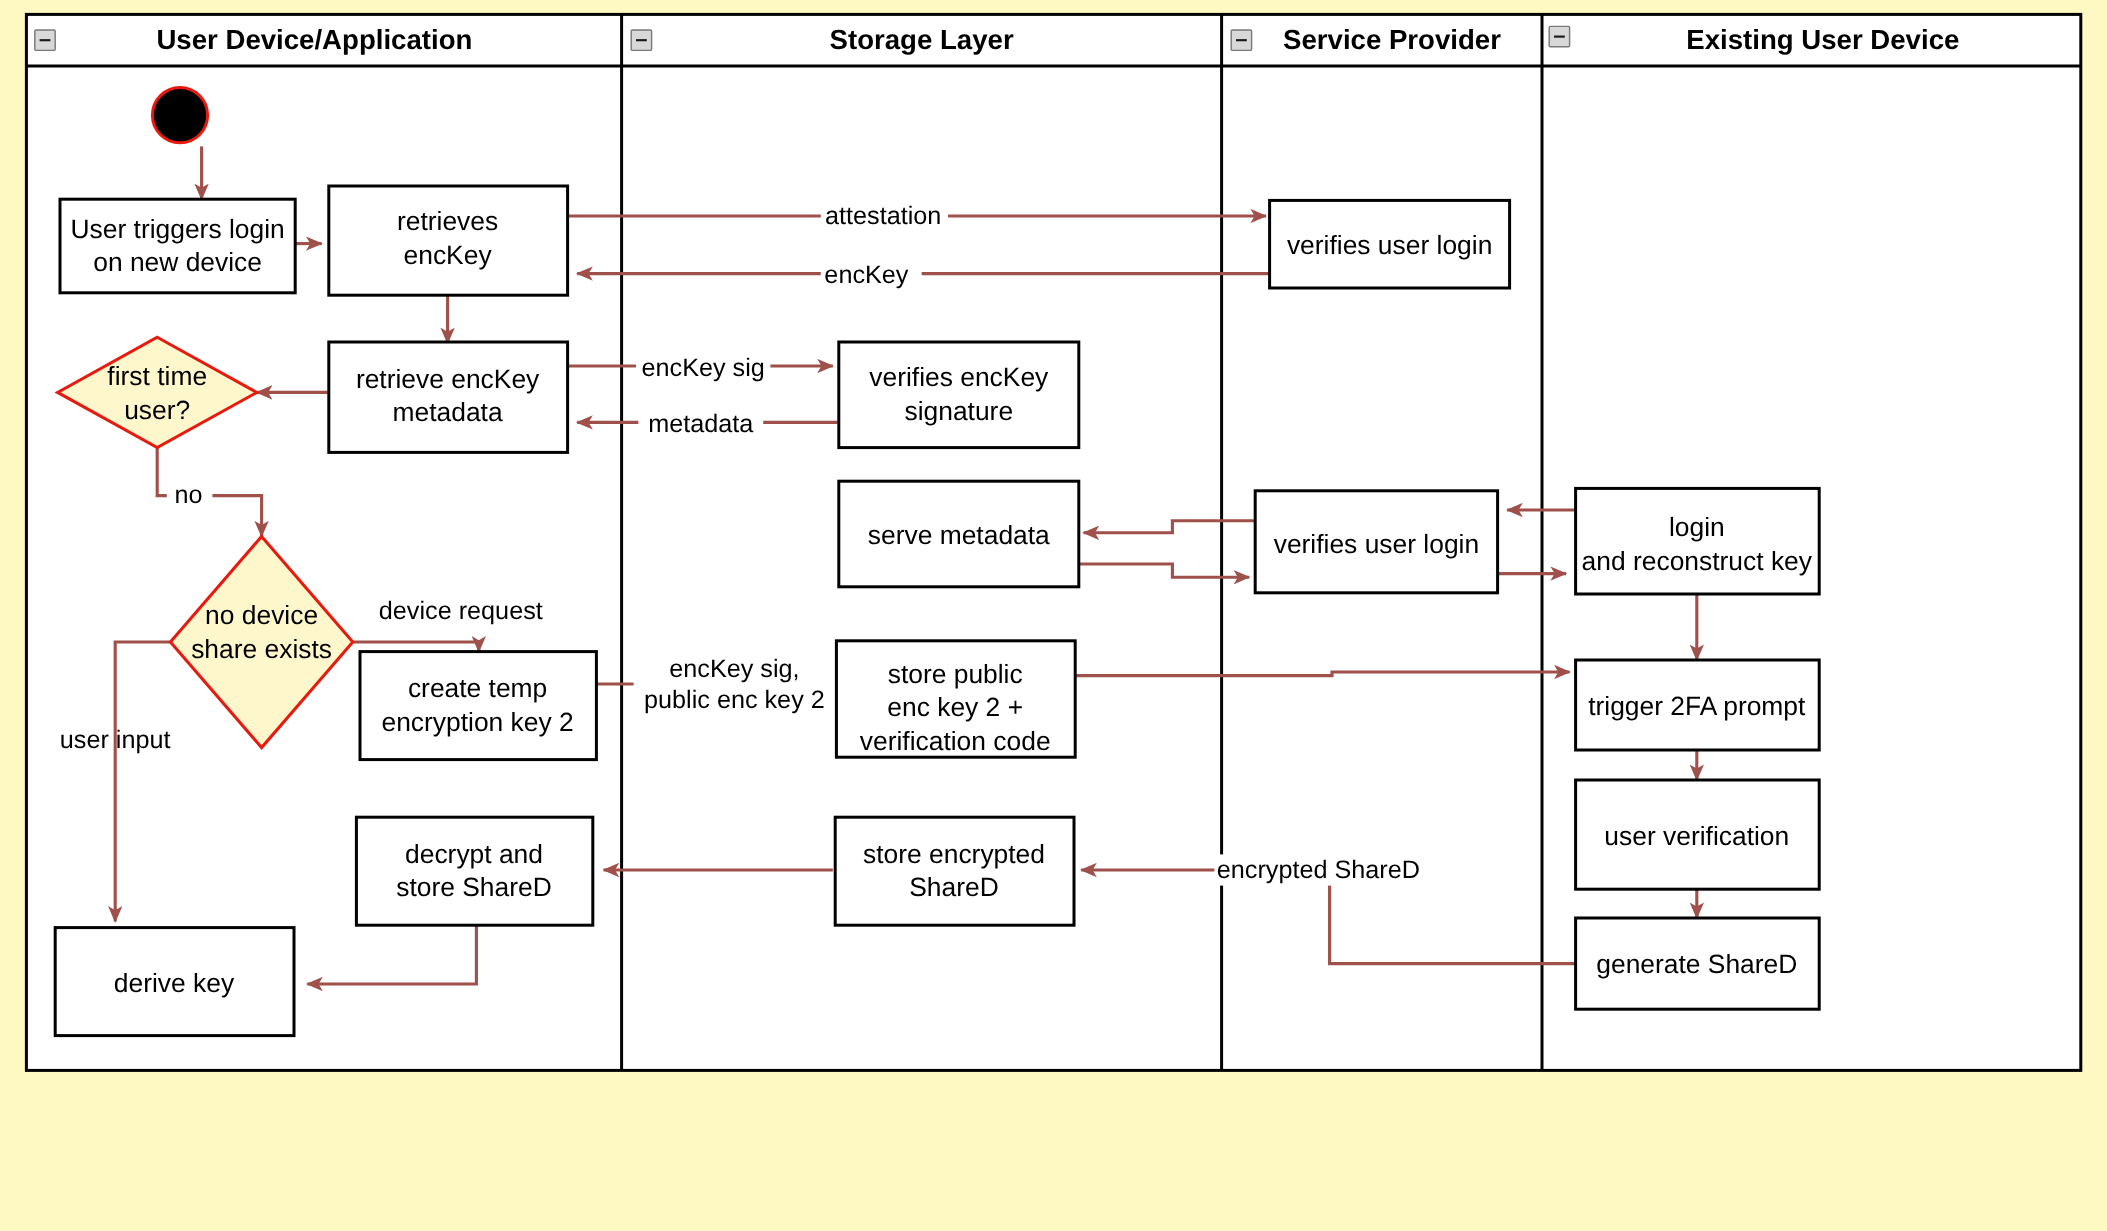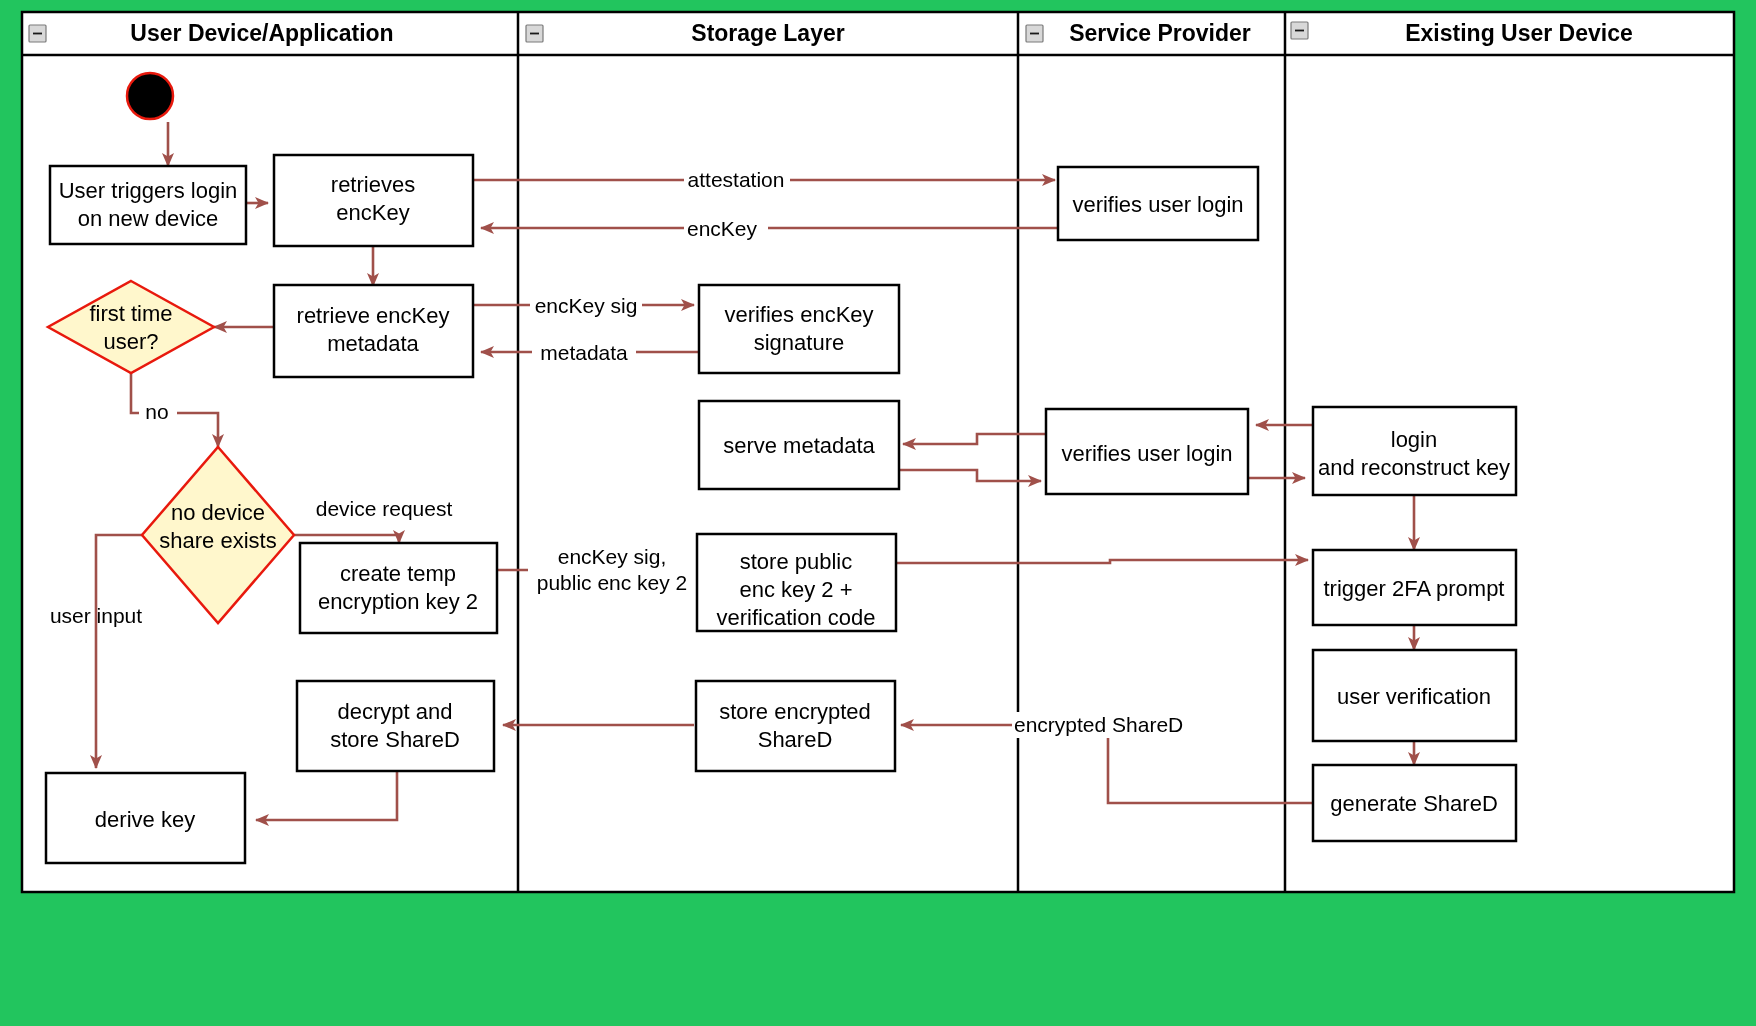--- a/index.html
+++ b/index.html
@@ -5,21 +5,21 @@
   html, body {
     margin: 0;
     padding: 0;
     background: #ffffff;
     font-family: "Liberation Sans", sans-serif;
   }
   #stage {
     position: relative;
     width: 1756px;
     height: 1026px;
-    background: #22c55e;
+    background: #fef9c3;
     overflow: hidden;
   }
   svg#diagram {
     position: absolute;
     left: 0;
     top: 0;
     width: 1756px;
     height: 1026px;
     display: block;
   }

